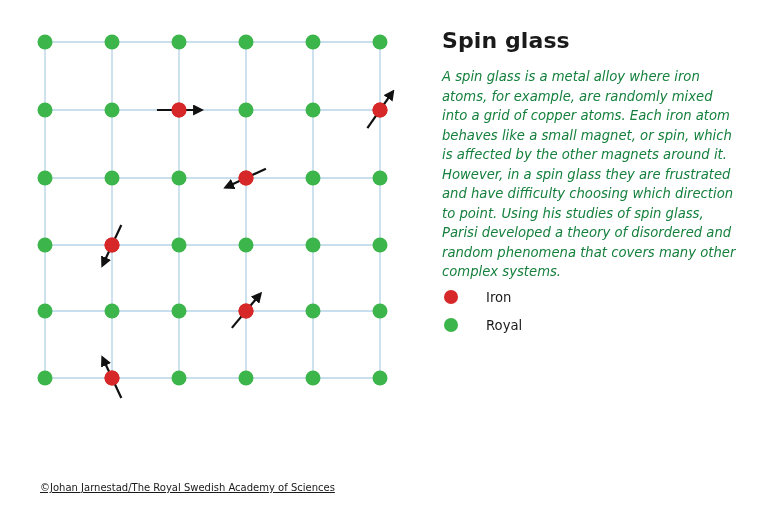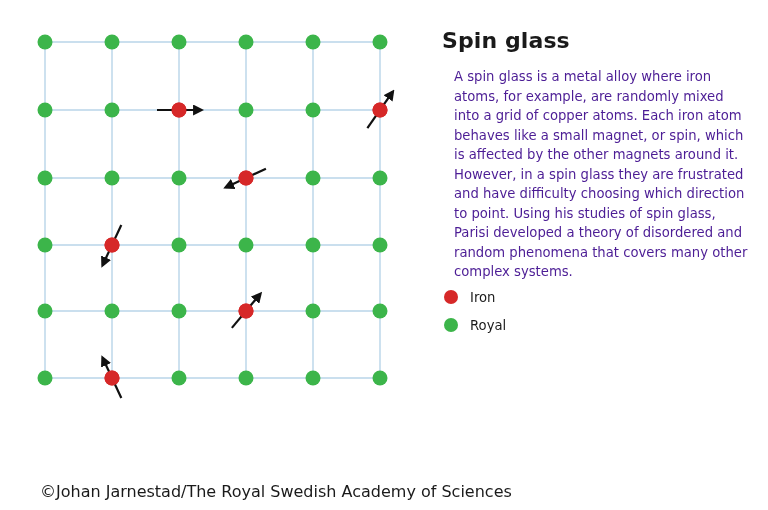--- a/index.html
+++ b/index.html
@@ -47,56 +47,59 @@
   #title {
     font-size: 22px;
     font-weight: bold;
     color: #1a1a1a;
     margin: 0 0 14px 0;
     letter-spacing: 0.1px;
   }
   #body-text {
     font-size: 13.2px;
     line-height: 19.5px;
-    color: #4c1d95;
-    margin: 12px;
+    color: #15803d;
+    margin: 0;
     width: 296px;
+    font-style: italic;
   }
 
   
   #legend {
     position: absolute;
     left: 432px;
     top: 283px;
     width: 250px;
   }
   .legend-row {
     display: flex;
     align-items: center;
     height: 28px;
+    gap: 16px;
   }
   .legend-dot {
     width: 14px;
     height: 14px;
     border-radius: 50%;
     margin-right: 12px;
     flex: 0 0 auto;
   }
   .legend-label {
     font-size: 13.2px;
     color: #1a1a1a;
   }
 
   
   #credit {
     position: absolute;
     left: 28px;
     top: 482px;
-    font-size: 16px;
+    font-size: 10px;
     color: #1a1a1a;
+    text-decoration: underline;
   }
 </style>
 </head>
 <body>
 
 <div id="figure">
 
   <div id="lattice-panel">
     <svg id="lattice-svg" width="410" height="440" viewBox="0 0 410 440">
       <defs>

